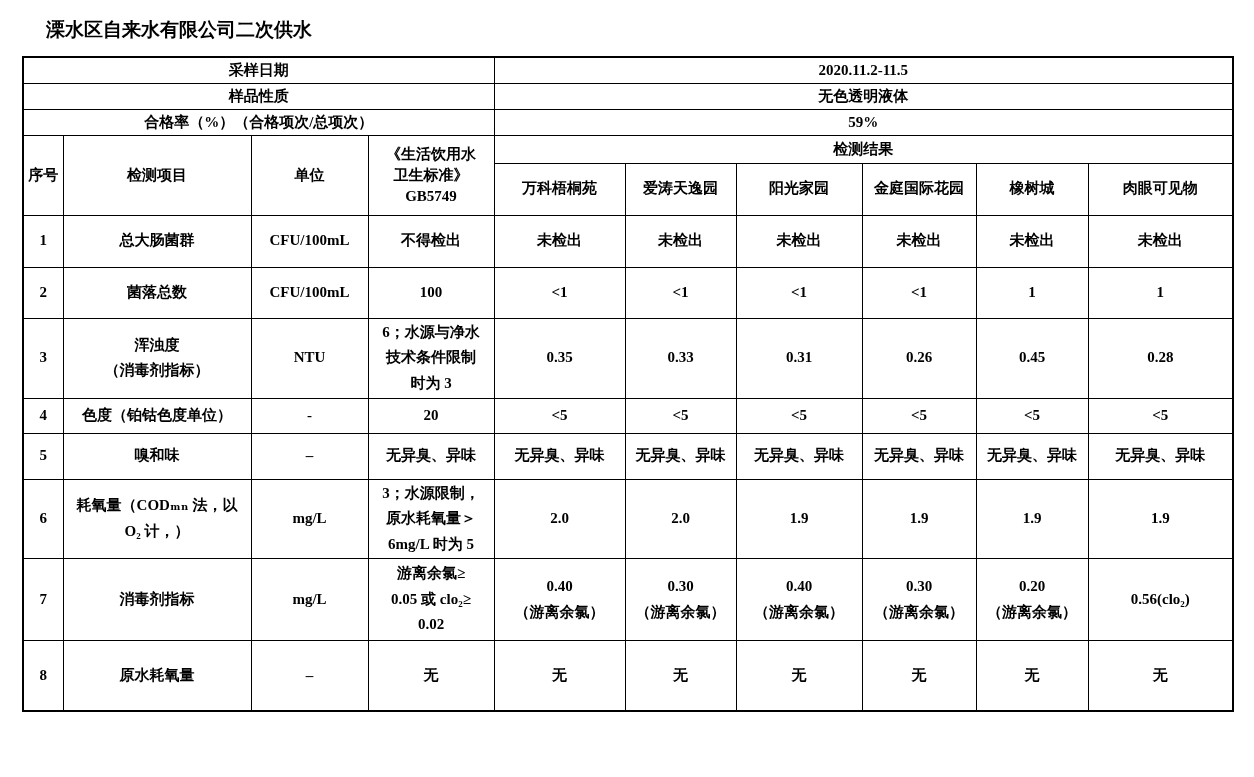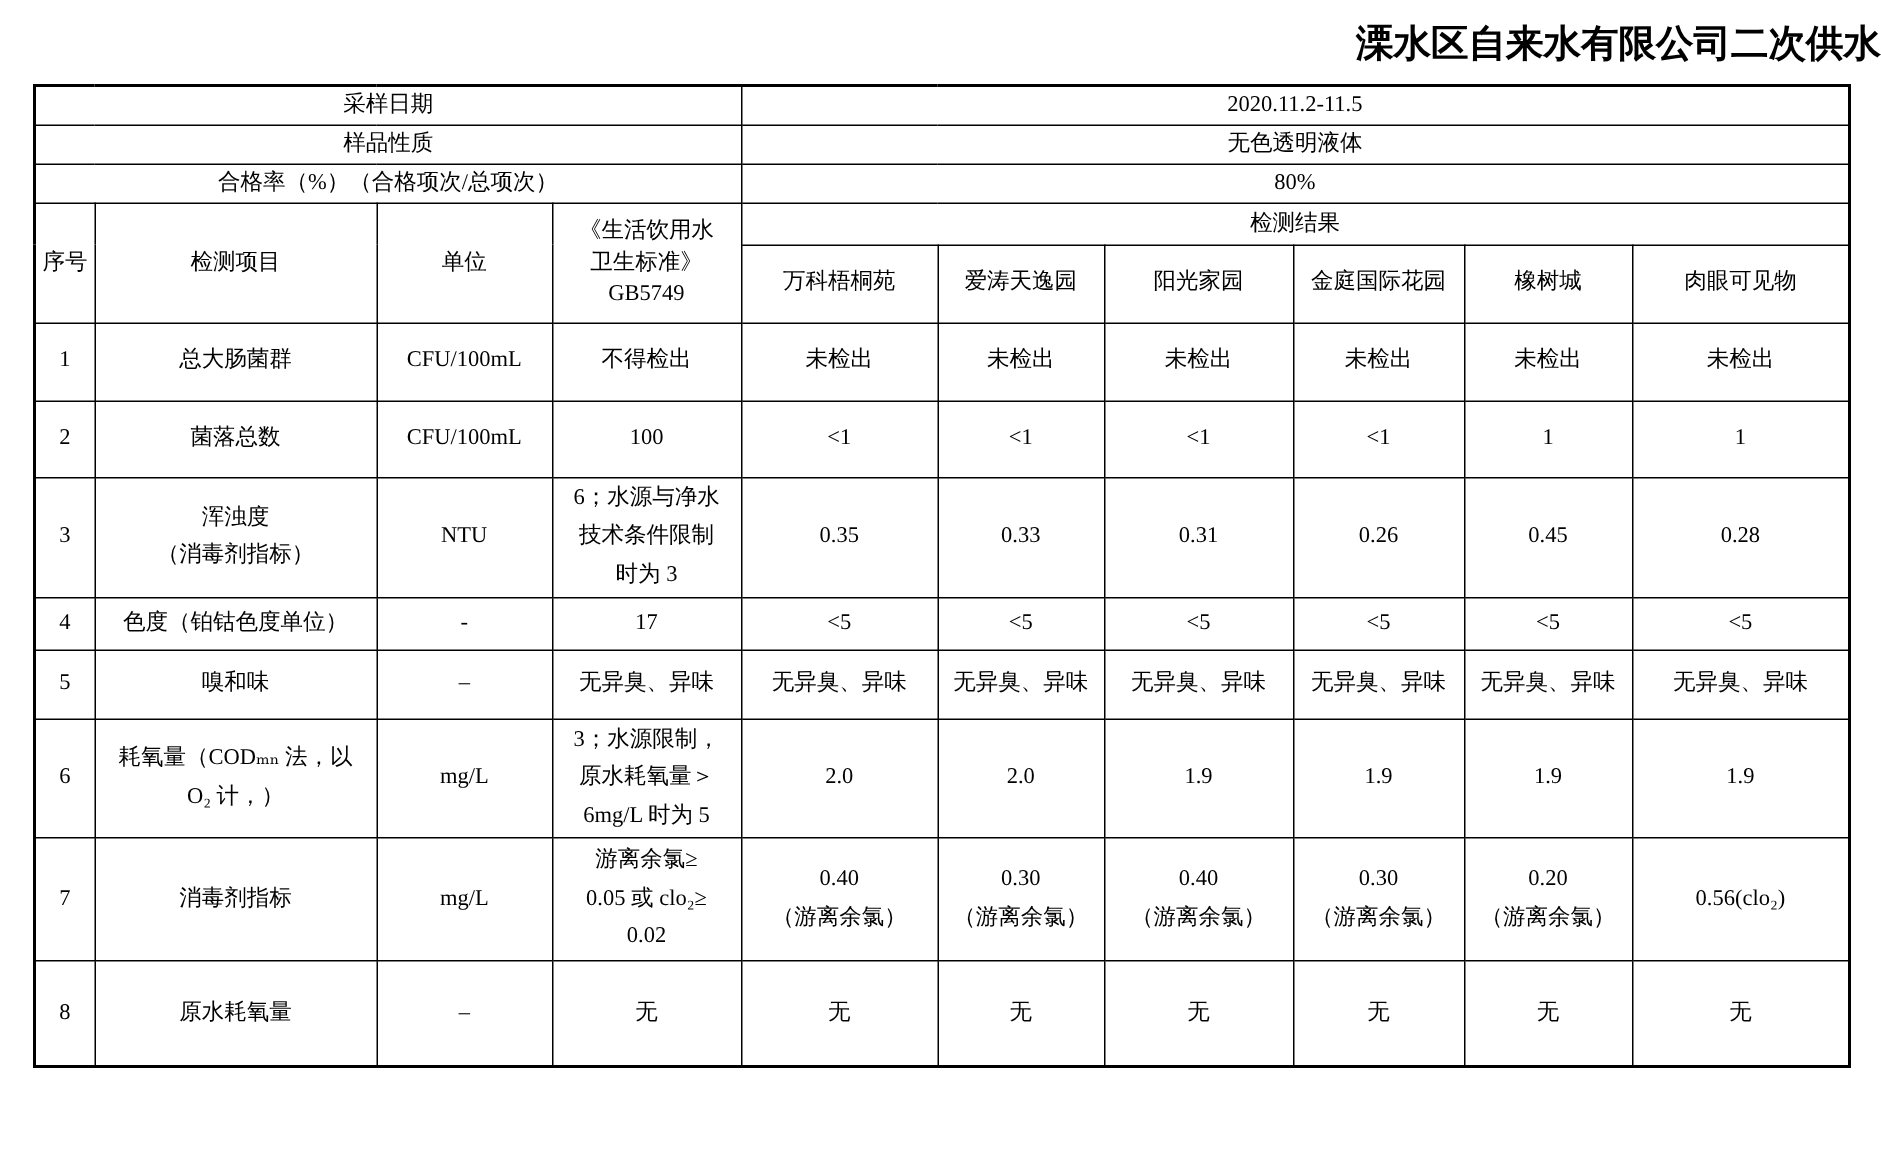--- a/index.html
+++ b/index.html
@@ -5,42 +5,43 @@
   html,body{margin:0;padding:0;background:#fff;}
   .page{
     position:relative;
     width:1254px;height:777px;
     background:#fff;color:#000;
     font-family:"Liberation Serif","DejaVu Serif",serif;
     overflow:hidden;
   }
   .title-block{
     padding-top:13px;
-    text-align:right;
+    text-align:left;
     font-weight:bold;
-    font-size:25px;
+    font-size:19px;
     line-height:33px;
+    padding-left:46px;
   }
   table.report{
     border-collapse:collapse;
     table-layout:fixed;
     margin:10px 0 0 22px;
     width:1210px;
     font-size:15px;
   }
   table.report td{
     border:1px solid #000;
     text-align:center;
     vertical-align:middle;
     padding:1px 2px;
     line-height:1.7;
     white-space:pre-wrap;
     overflow:hidden;
   }
-  table.report{border:2px solid #000;}
+  table.report{border:2px solid #000;font-weight:bold;}
   tr.meta{height:26px;}
   tr.meta td{line-height:1.4;}
   tr.head-top{height:28px;}
   tr.head-top td{line-height:1.4;}
   tr.head-comm{height:52px;margin-left:11px;}
   tbody.data tr:nth-child(1){height:52px;}
   tbody.data tr:nth-child(2){height:51px;}
   tbody.data tr:nth-child(3){height:80px;}
   tbody.data tr:nth-child(4){height:35px;}
   tbody.data tr:nth-child(4) td{line-height:1.3;}
@@ -76,21 +77,21 @@
       <tr class="meta">
         <td colspan="4">采样日期</td>
         <td colspan="6">2020.11.2-11.5</td>
       </tr>
       <tr class="meta">
         <td colspan="4">样品性质</td>
         <td colspan="6">无色透明液体</td>
       </tr>
       <tr class="meta">
         <td colspan="4">合格率（%）（合格项次/总项次）</td>
-        <td colspan="6">80%</td>
+        <td colspan="6">59%</td>
       </tr>
 
       <tr class="head-top">
         <td rowspan="2">序号</td>
         <td rowspan="2">检测项目</td>
         <td rowspan="2">单位</td>
         <td rowspan="2">《生活饮用水
 卫生标准》
 GB5749</td>
         <td colspan="6">检测结果</td>
@@ -142,21 +143,21 @@
           <td>0.33</td>
           <td>0.31</td>
           <td>0.26</td>
           <td>0.45</td>
           <td>0.28</td>
         </tr>
         <tr>
           <td>4</td>
           <td>色度（铂钴色度单位）</td>
           <td>-</td>
-          <td>17</td>
+          <td>20</td>
           <td>&lt;5</td>
           <td>&lt;5</td>
           <td>&lt;5</td>
           <td>&lt;5</td>
           <td>&lt;5</td>
           <td>&lt;5</td>
         </tr>
         <tr>
           <td>5</td>
           <td>嗅和味</td>

